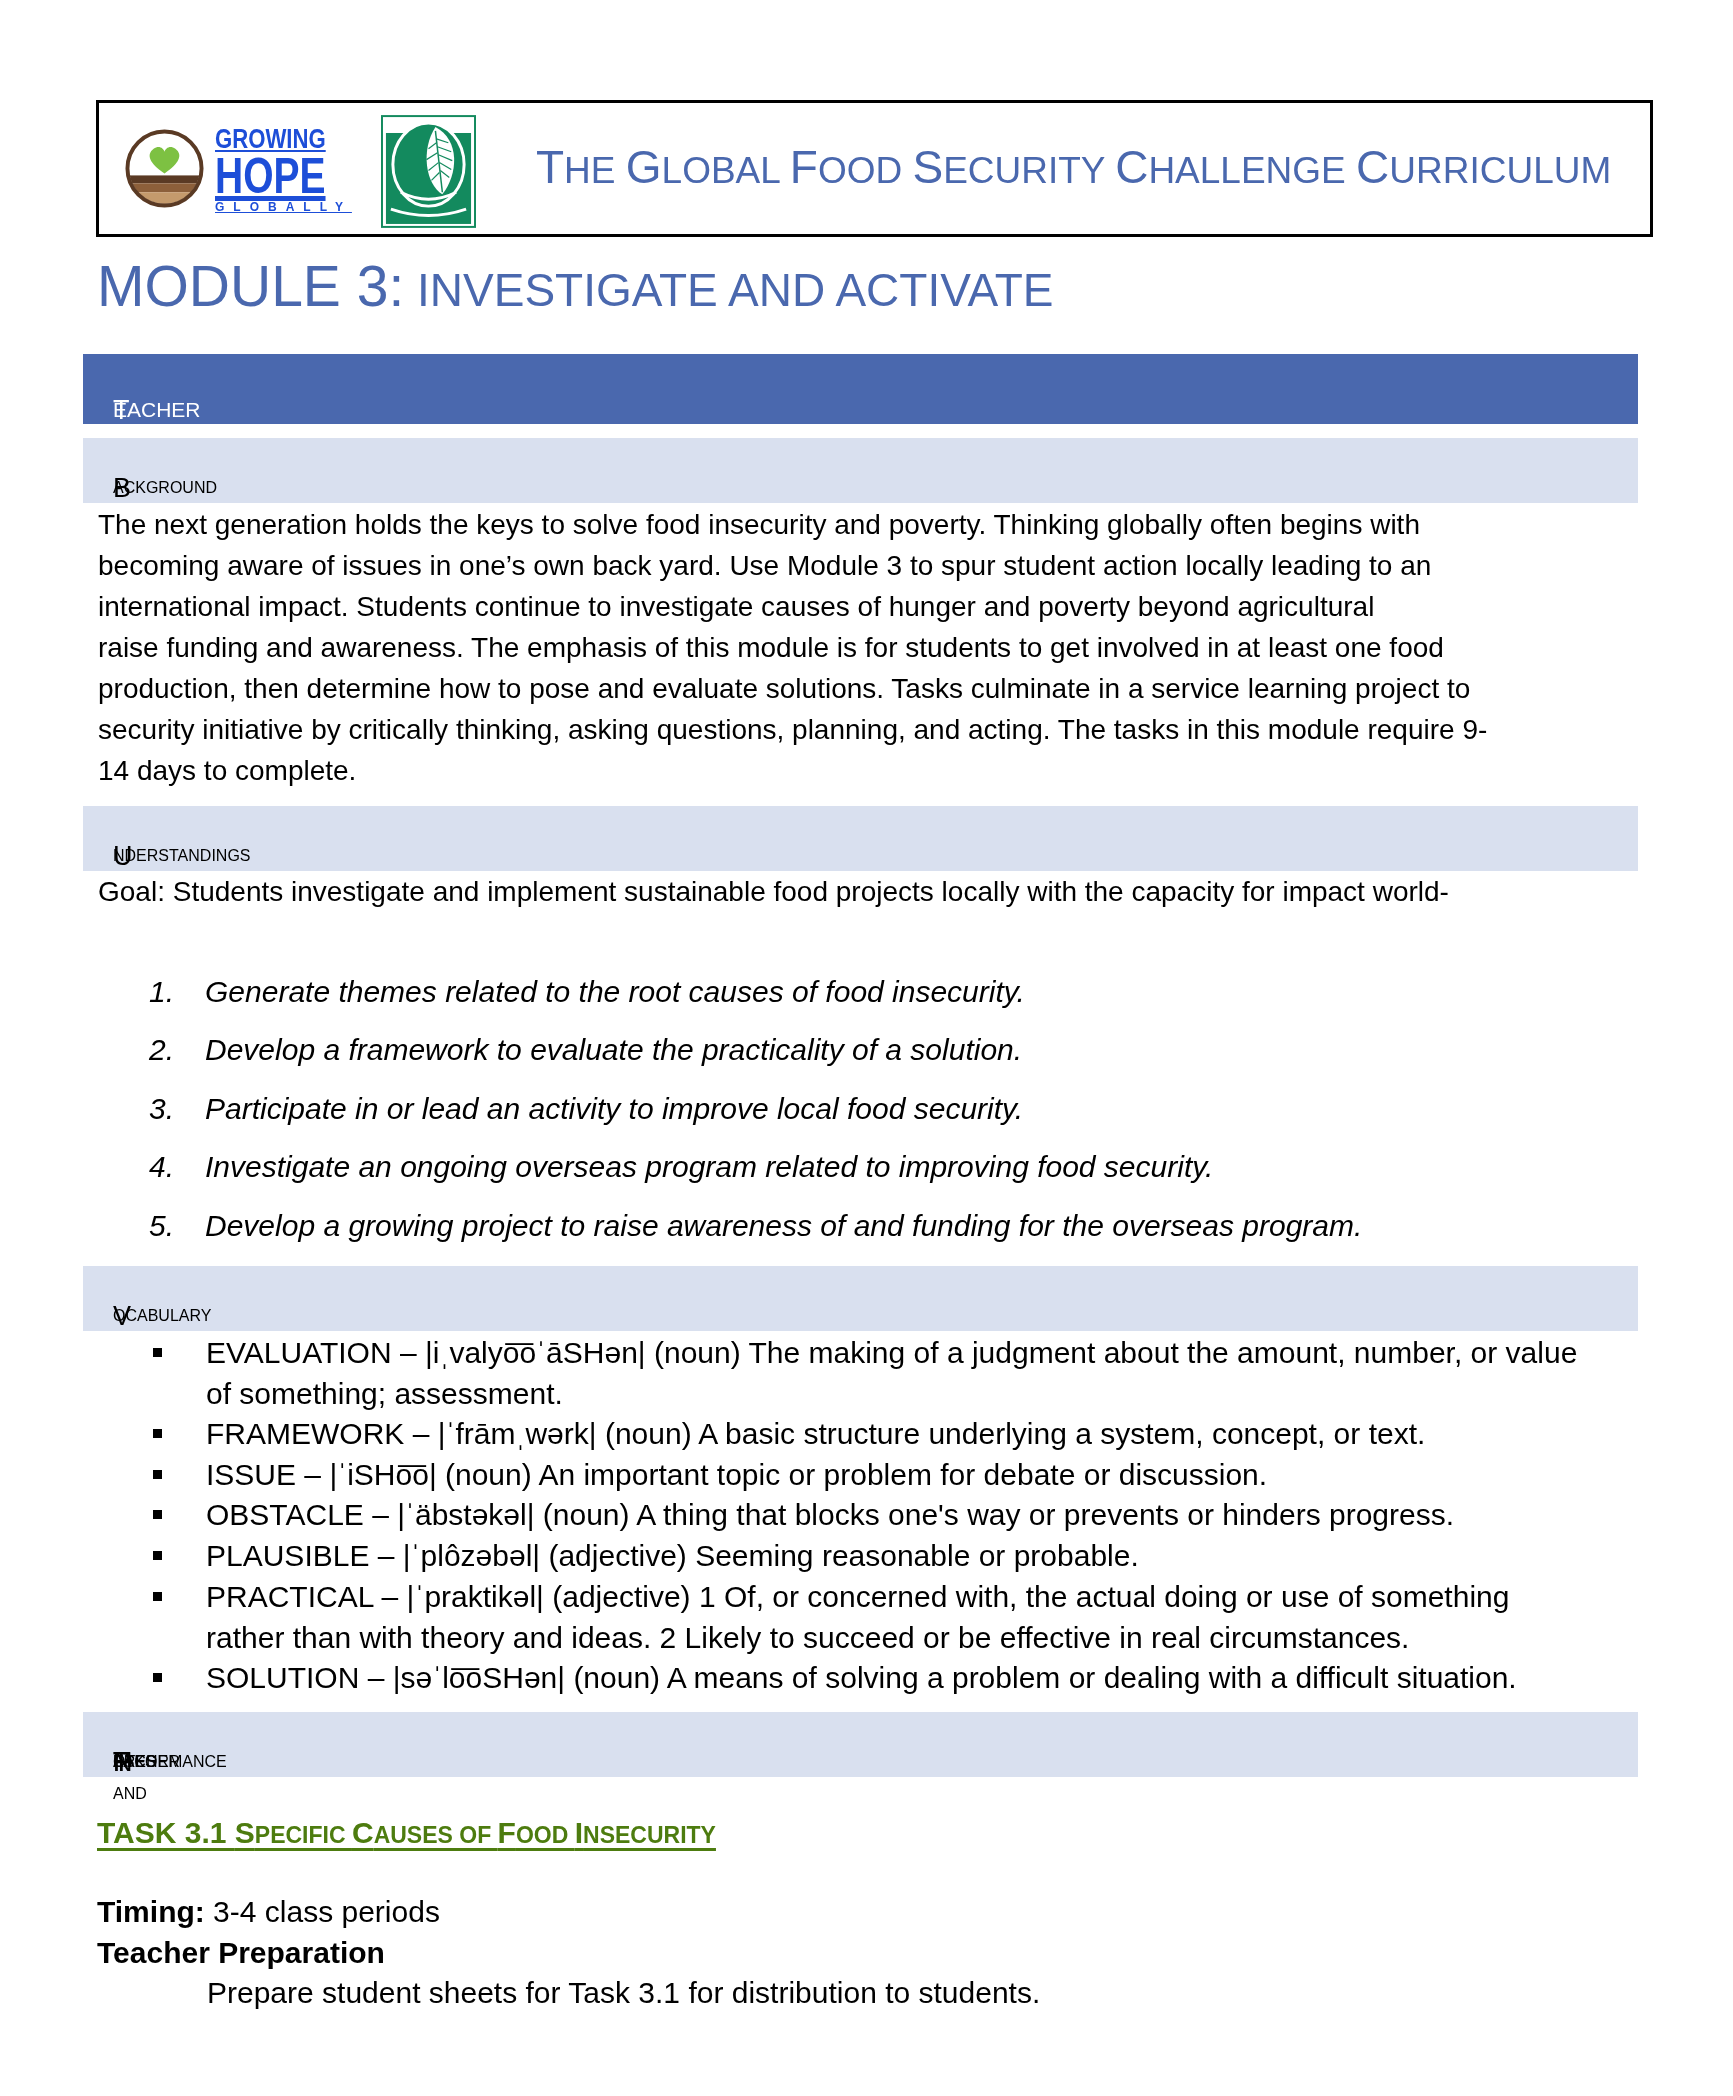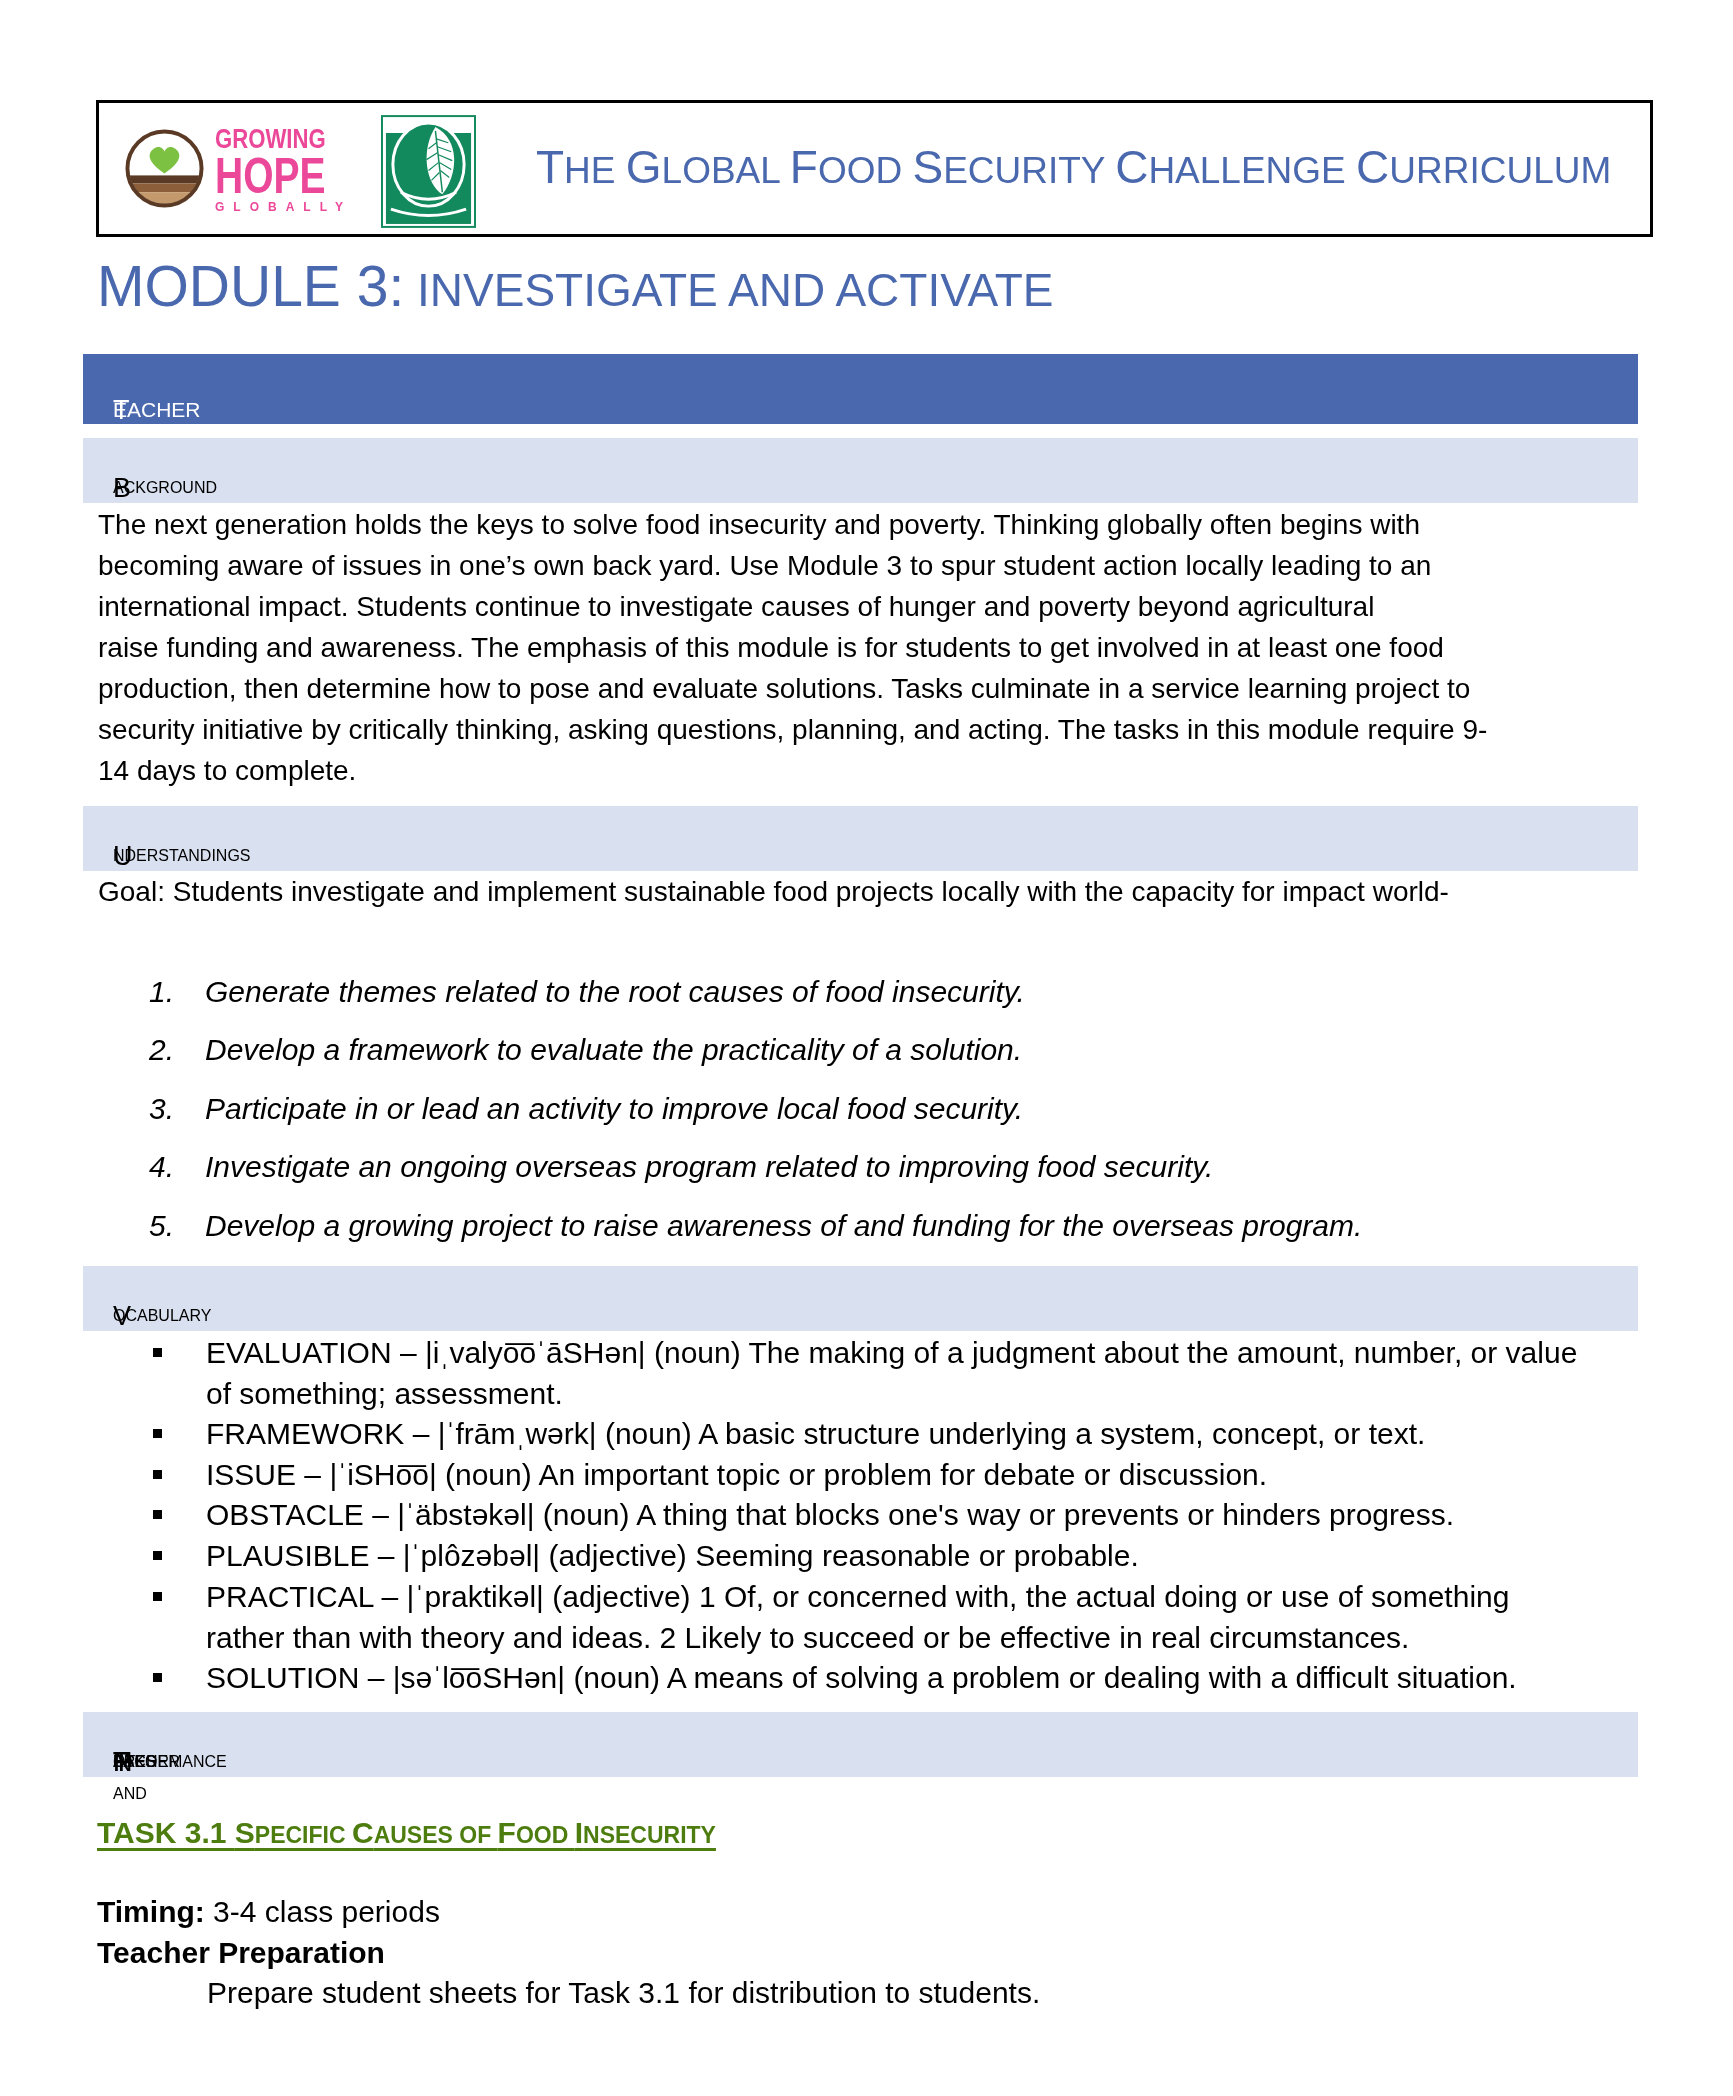--- a/index.html
+++ b/index.html
@@ -2,21 +2,21 @@
 <html><head>
 <meta charset="utf-8">
 <style>
   html, body { margin: 0; padding: 0; background: #ffffff; }
   body { width: 1734px; height: 2097px; position: relative; overflow: hidden;
          font-family: "Liberation Sans", "DejaVu Sans", sans-serif; color: #000; }
   .header-box { position: absolute; left: 96px; top: 100px; width: 1557px; height: 137px;
                 border: 3px solid #000; box-sizing: border-box; }
   .logo-gh { position: absolute; left: 25px; top: 20px; width: 228px; height: 99px; }
   .logo-gh-circle { position: absolute; left: 0; top: 5px; width: 81px; height: 81px; }
-  .logo-gh-text { position: absolute; left: 91px; top: 2px; color: #ec4899; }
+  .logo-gh-text { position: absolute; left: 91px; top: 2px; color: #1d4ed8; text-decoration: underline; }
   .gh-growing { font-size: 27px; line-height: 28px; letter-spacing: 0px; transform: scaleX(0.82); transform-origin: left; font-weight: 700; }
   .gh-hope { font-size: 50px; line-height: 46px; font-weight: 700; transform: scaleX(0.78); transform-origin: left; }
   .gh-globally { font-size: 12px; letter-spacing: 9px; line-height: 16px; font-weight: 700; }
   .logo-sq { position: absolute; left: 282px; top: 12px; width: 95px; height: 113px; }
   .header-title { position: absolute; left: 401px; top: 38px; color: #4a68ae; font-size: 46px;
                   line-height: 53px; white-space: nowrap; letter-spacing: 0px; margin-left: 36px; }
   .sc-big { font-size: 46px; }
   .sc-small { font-size: 37px; }
   .module-title { position: absolute; left: 97px; top: 255px; color: #4a68ae; font-size: 57px; line-height: 63px; white-space: nowrap; }
   .module-title .m-small { font-size: 46px; }

